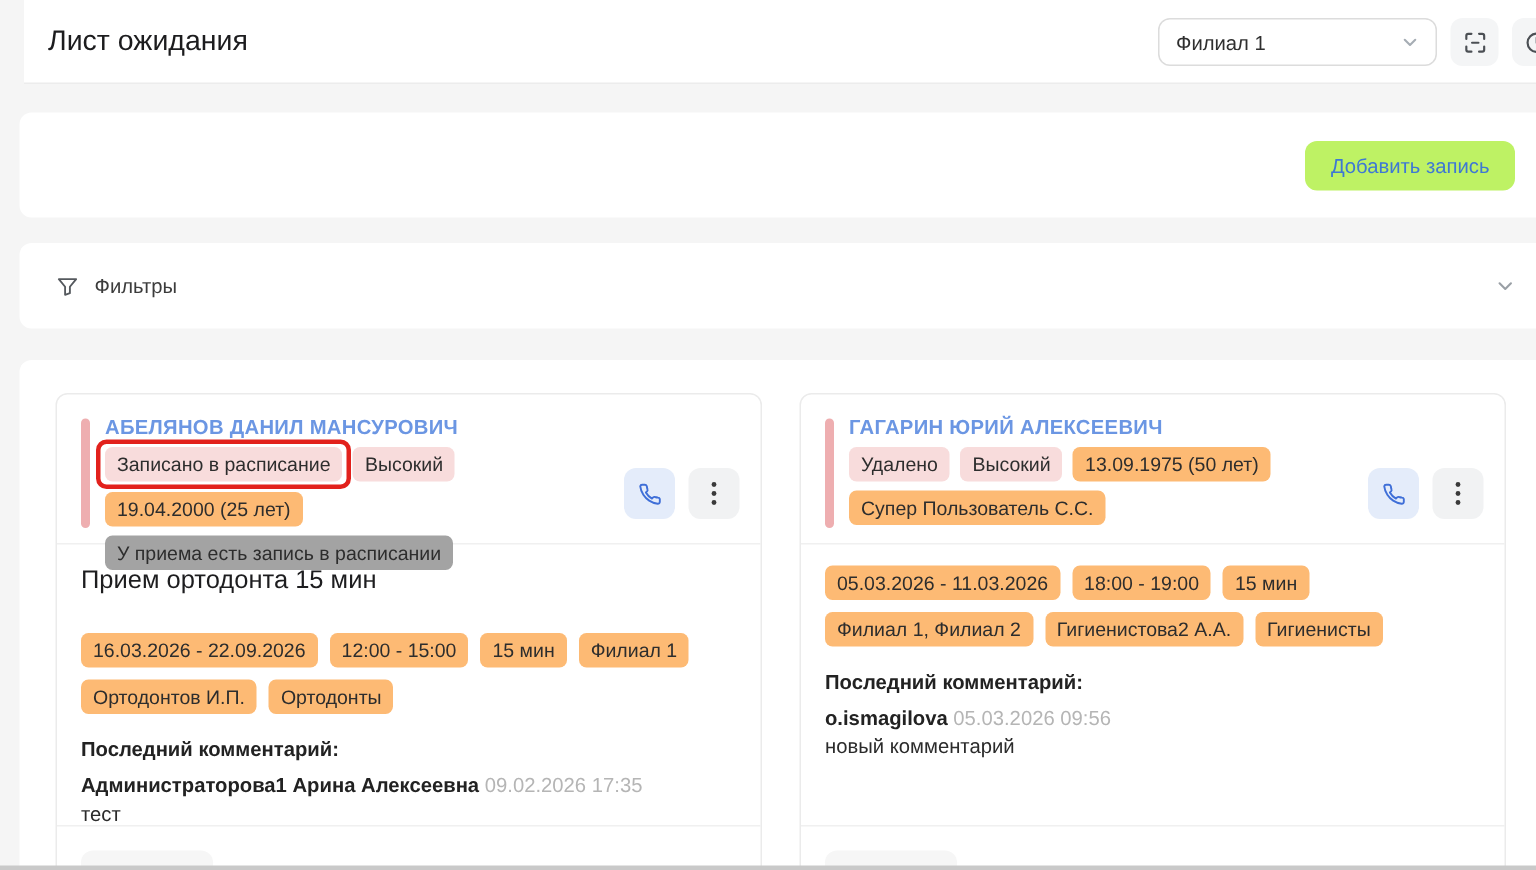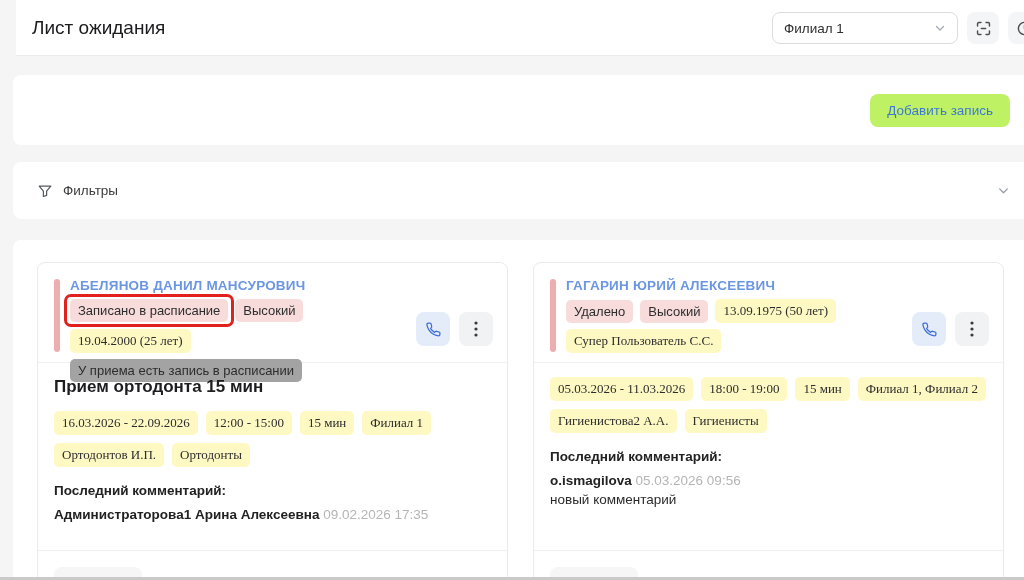--- a/index.html
+++ b/index.html
@@ -52,36 +52,36 @@
   .patient-name {
     font-size:13.5px; font-weight:600; letter-spacing:.2px; color:#6b96e3;
     text-decoration:none; display:inline-block; margin-bottom:6px; cursor:pointer;
   }
   .badge-row { display:flex; flex-wrap:wrap; gap:7px; margin-bottom:6px; align-items:center; }
   .badge {
     display:inline-block; font-size:13px; color:#2d2d2d;
     padding:4px 8px; border-radius:5px; background:#f1f1f1; white-space:nowrap;
   }
   .badge.pink { background:#f8dcdc; }
-  .badge.gray { background:#fef9c3;font-family:Liberation Serif, serif; }
+  .badge.gray { background:#fdba74; }
   .badge.cyan { background:#a3a3a3; }
   .badge-wrap { position:relative; display:inline-block; }
   .annotation-rect {
     position:absolute; left:-6px; top:-5px; right:-6px; bottom:-5px;
     border:3px solid #e2211c; border-radius:7px; pointer-events:none; z-index:5;
   }
   .head-actions { display:flex; gap:9px; align-items:center; margin-top:20px; }
   .round-btn {
     width:34px; height:34px; border-radius:8px; border:none; cursor:pointer;
     display:flex; align-items:center; justify-content:center;
   }
   .phone-btn { background:#e4ecfa; color:#3f6fd8; }
   .dots-btn { background:#f1f2f3; color:#3a3a3a; }
   .card-body { height:187px; padding:14px 16px 0 16px; }
-  .appt-title { font-size:17px; font-weight:700; color:#1d1d1f; margin-bottom:14px; }
+  .appt-title { font-size:17px; font-weight:400; color:#1d1d1f; margin-bottom:25px; }
   .detail-badges { display:flex; flex-wrap:wrap; gap:8px; row-gap:8px; }
   .comment-label { font-size:13.5px; font-weight:700; color:#222; margin-top:16px; }
   .comment-author-line { margin-top:9px; font-size:13.5px; }
   .comment-author { font-weight:700; color:#222; }
   .comment-date { color:#b5b5b5; }
   .comment-text { font-size:13.5px; color:#2b2b2b; margin-top:4px; }
   .card-footer { border-top:1px solid #f0f0f0; padding:16px; }
   .footer-btn { width:88px; height:40px; background:#f6f6f6; border:none; border-radius:8px; cursor:pointer; }
   .bottom-strip { position:absolute; left:0; bottom:0; width:1024px; height:3px; background:#c9c9c9; z-index:10; }
   svg { display:block; }
@@ -188,20 +188,21 @@
         <span class="badge gray">15 мин</span>
         <span class="badge gray">Филиал 1</span>
         <span class="badge gray">Ортодонтов И.П.</span>
         <span class="badge gray">Ортодонты</span>
       </div>
       <div class="comment-label">Последний комментарий:</div>
       <div class="comment-author-line">
         <span class="comment-author">Администраторова1 Арина Алексеевна</span>
         <span class="comment-date">09.02.2026 17:35</span>
       </div>
+      <div class="comment-text">тест</div>
     </div>
     <div class="card-footer">
       <button class="footer-btn"></button>
     </div>
   </div>
 
   <div class="card card-b">
     <div class="card-header">
       <div class="accent-bar"></div>
       <div class="head-main">

